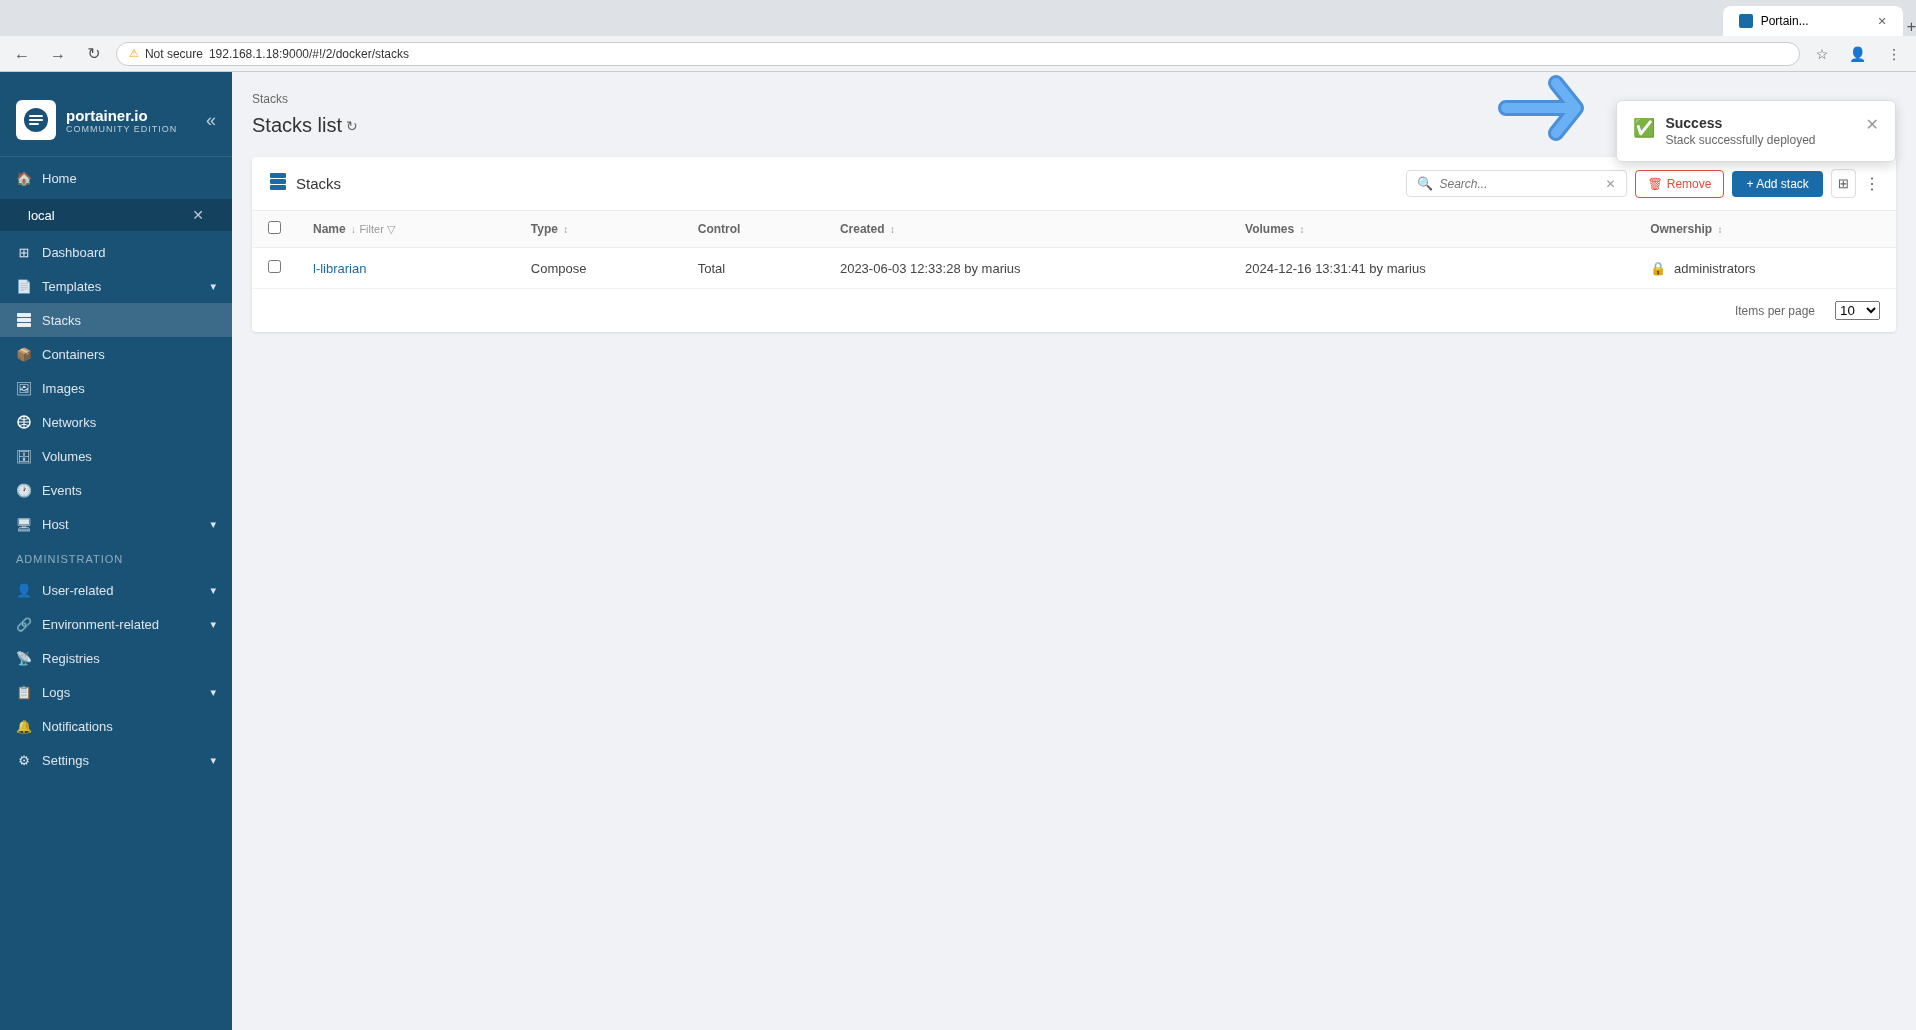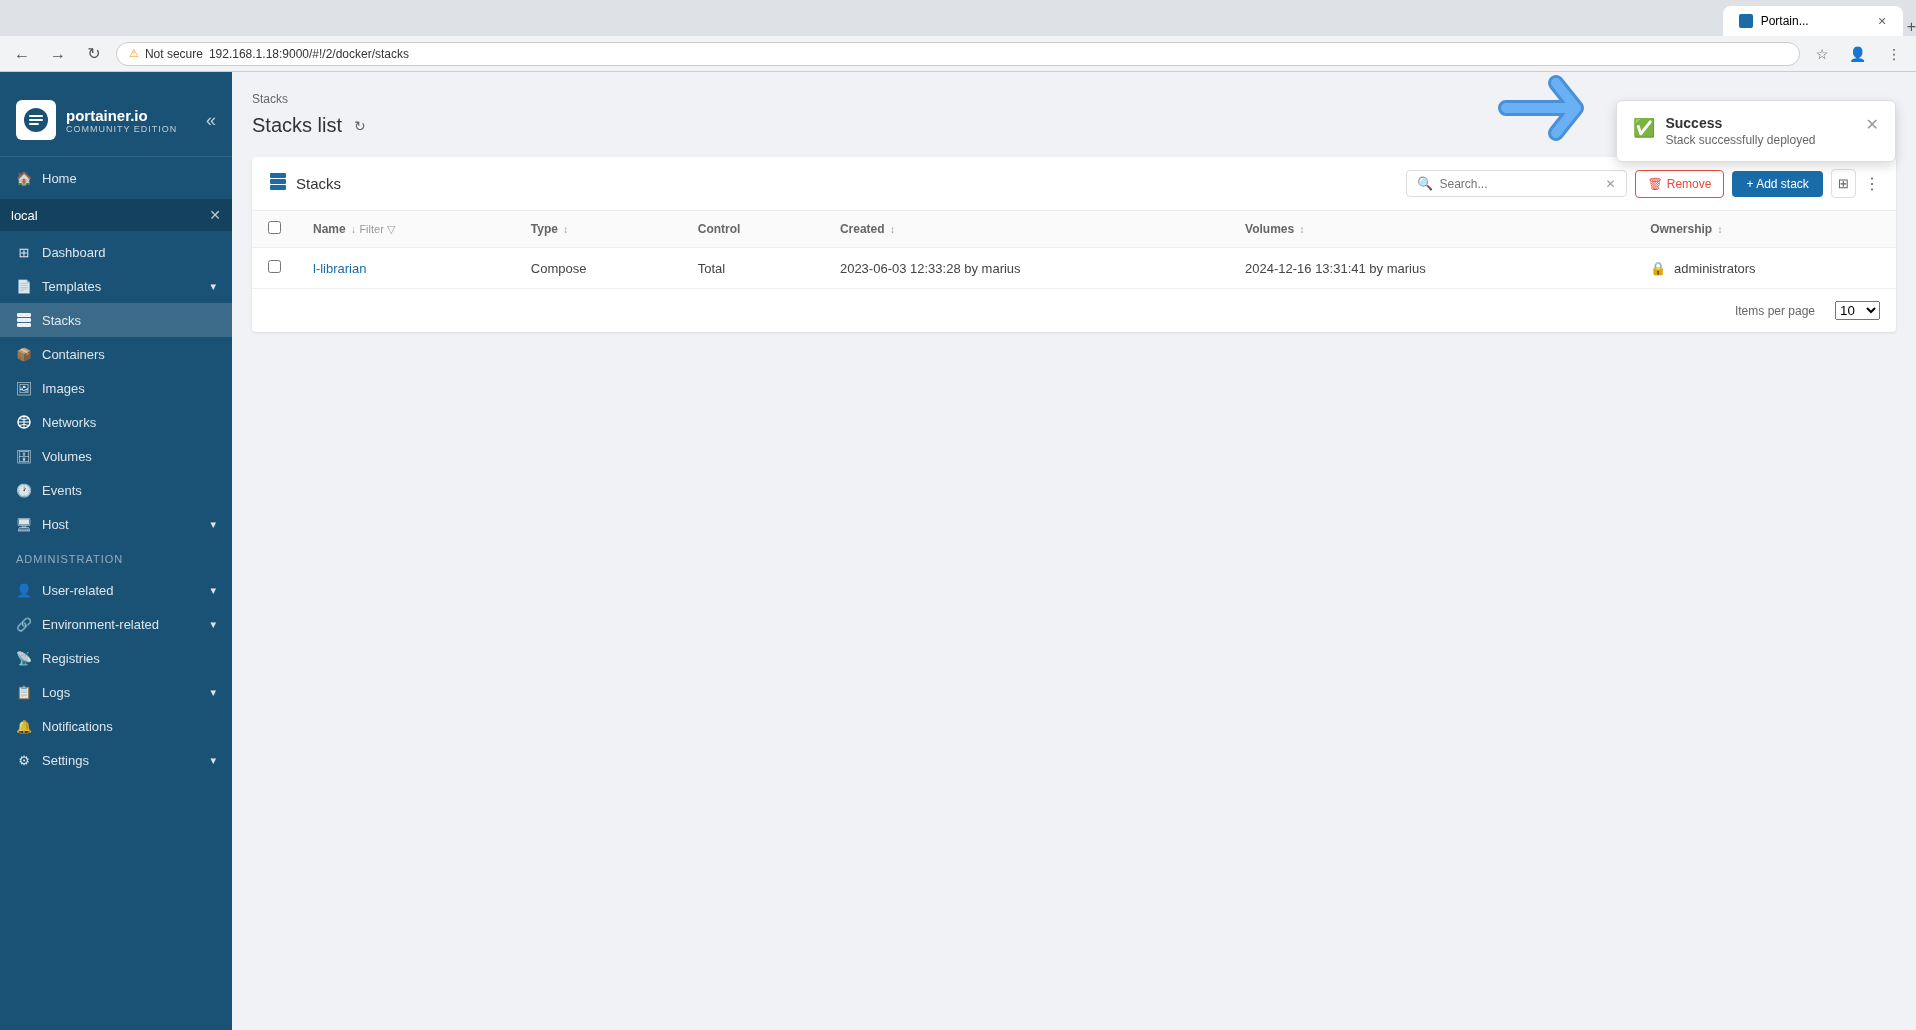--- a/index.html
+++ b/index.html
@@ -29,43 +29,43 @@
     .logo-name { font-size: 15px; font-weight: 700; color: white; }
     .logo-edition { font-size: 9px; color: rgba(255,255,255,0.7); letter-spacing: 1px; text-transform: uppercase; }
     .sidebar-collapse { margin-left: auto; cursor: pointer; color: rgba(255,255,255,0.7); font-size: 18px; }
 
     .sidebar-section { padding: 4px 0; }
     .sidebar-item { display: flex; align-items: center; gap: 10px; padding: 9px 16px; cursor: pointer; color: rgba(255,255,255,0.85); font-size: 13px; transition: background 0.15s; }
     .sidebar-item.active { background: rgba(255,255,255,0.15); }
     .sidebar-item .item-icon { width: 16px; height: 16px; display: flex; align-items: center; justify-content: center; flex-shrink: 0; }
     .sidebar-item .chevron { margin-left: auto; font-size: 11px; }
 
-    .environment-header { display: flex; align-items: center; justify-content: space-between; padding: 8px 11px; background: rgba(0,0,0,0.2); }
+    .environment-header { display: flex; align-items: center; justify-content: space-between; padding: 8px 28px; background: rgba(0,0,0,0.2); }
     .env-name { font-size: 13px; color: white; font-weight: 500; }
     .env-close { color: rgba(255,255,255,0.7); cursor: pointer; font-size: 14px; }
 
     .sidebar-sub-section { padding: 4px 0; }
     .admin-section-title { padding: 8px 16px; font-size: 11px; color: rgba(255,255,255,0.5); text-transform: uppercase; letter-spacing: 1px; }
 
     
     .main-content { flex: 1; overflow-y: auto; padding: 20px; background: #f0f2f5; }
     .breadcrumb { font-size: 12px; color: #666; margin-bottom: 8px; }
-    .page-title { display: flex; align-items: center; gap: 12px; margin-bottom: 20px; }
+    .page-title { display: flex; align-items: center; gap: 4px; margin-bottom: 20px; }
     .page-title h1 { font-size: 20px; font-weight: 500; color: #333; }
     .refresh-btn { background: none; border: none; cursor: pointer; color: #666; font-size: 14px; }
 
     
     .card { background: white; border-radius: 4px; box-shadow: 0 1px 3px rgba(0,0,0,0.1); }
     .card-header { display: flex; align-items: center; padding: 12px 16px; border-bottom: 1px solid #eee; }
     .card-title-area { display: flex; align-items: center; gap: 8px; }
     .stack-icon { color: #1a6ca8; font-size: 18px; }
     .card-title { font-size: 15px; font-weight: 500; color: #333; }
     .card-actions { margin-left: auto; display: flex; align-items: center; gap: 8px; }
     .search-box { display: flex; align-items: center; border: 1px solid #ddd; border-radius: 4px; padding: 5px 10px; gap: 6px; background: white; }
-    .search-box input { border: none; outline: none; font-size: 12px; width: 160px; }
+    .search-box input { border: none; outline: none; font-size: 12px; width: 160px; font-style: italic; }
     .search-clear { cursor: pointer; color: #999; font-size: 12px; }
     .btn-remove { background: white; border: 1px solid #e74c3c; color: #e74c3c; border-radius: 4px; padding: 6px 12px; cursor: pointer; font-size: 12px; display: flex; align-items: center; gap: 4px; }
     .btn-add { background: #1a6ca8; border: none; color: white; border-radius: 4px; padding: 6px 14px; cursor: pointer; font-size: 12px; font-weight: 500; }
     .btn-view-toggle { background: none; border: 1px solid #ddd; border-radius: 4px; padding: 6px; cursor: pointer; color: #666; }
     .btn-more { background: none; border: none; cursor: pointer; color: #666; font-size: 16px; }
 
     
     .table { width: 100%; border-collapse: collapse; }
     .table th { text-align: left; padding: 10px 16px; font-size: 12px; font-weight: 600; color: #666; background: #fafafa; border-bottom: 1px solid #eee; }
     .table td { padding: 12px 16px; font-size: 13px; color: #444; border-bottom: 1px solid #f0f2f5; }

